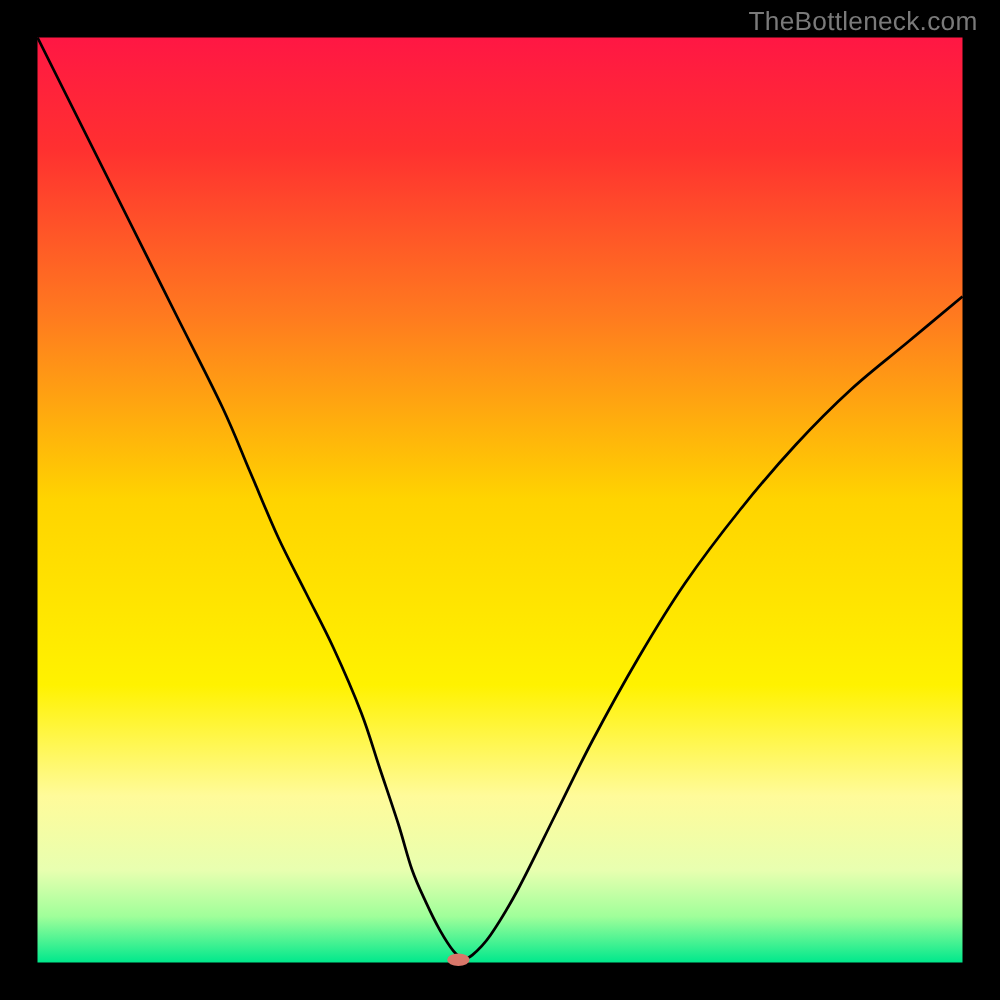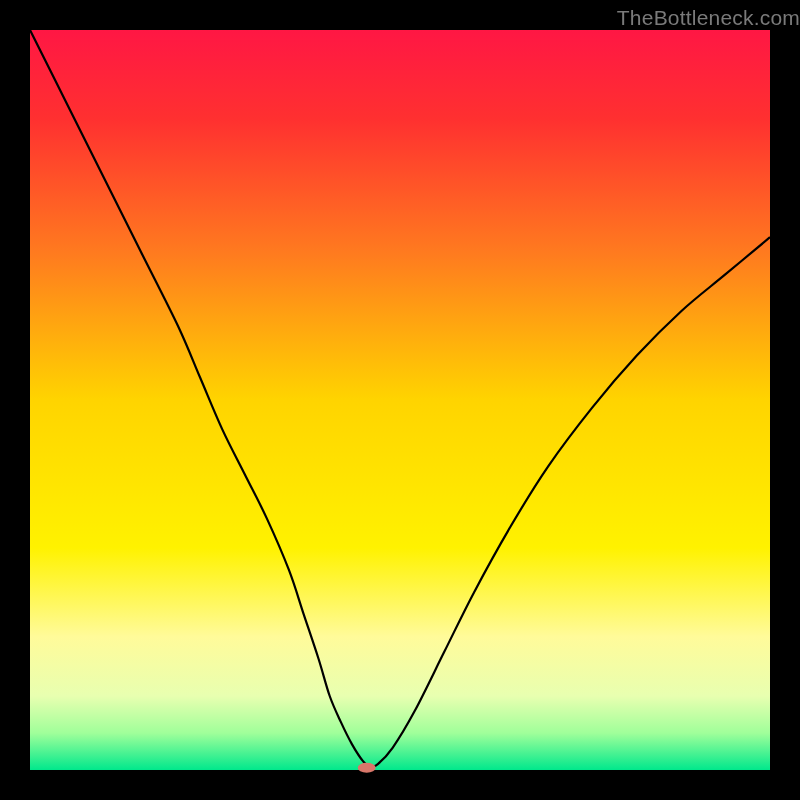--- a/index.html
+++ b/index.html
@@ -14,21 +14,21 @@
   .chart-container {
     position: absolute;
     top: 0;
     left: 0;
     width: 800px;
     height: 800px;
   }
   .watermark {
     position: absolute;
     top: 6px;
-    right: 0;
+    right: 18px;
     color: #7a7a7a;
     font-size: 21px;
     font-weight: 400;
     letter-spacing: 0.2px;
     z-index: 10;
   }
   svg {
     display: block;
   }
 </style>

